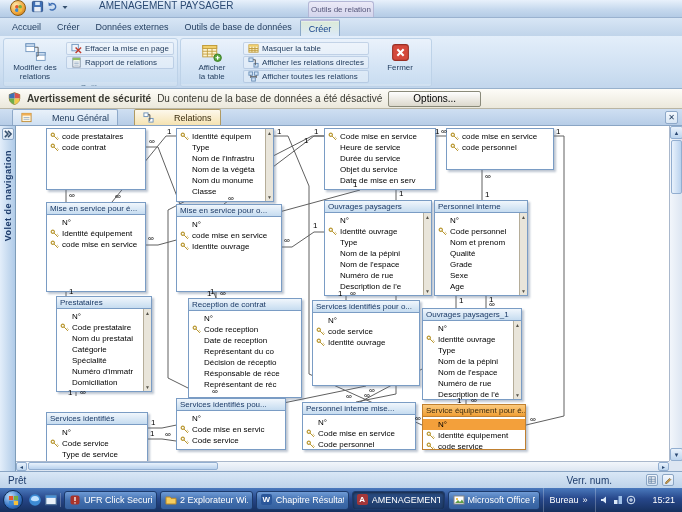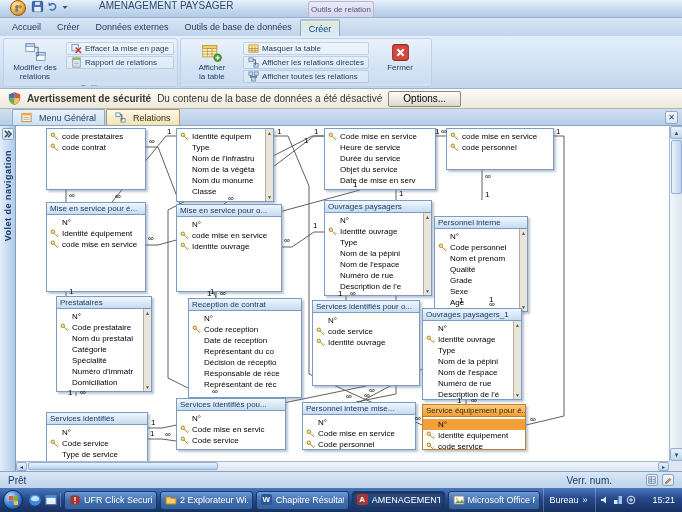--- a/index.html
+++ b/index.html
@@ -33,26 +33,26 @@
   .blbl{font-size:8px;line-height:8.5px;color:#1e395b;text-align:center;margin-top:1px}
   .smallcol{display:flex;flex-direction:column;gap:1px;padding-top:2px}
   .smallbtn{display:flex;align-items:center;gap:3px;height:13px;padding:0 4px;font-size:8px;color:#1e395b;border:1px solid rgba(130,160,200,.4);background:rgba(255,255,255,.28);border-radius:2px;white-space:nowrap}
   .smallbtn .ic{width:11px;height:11px;flex:0 0 11px}
 
   
   .secbar{height:20px;flex:0 0 20px;display:flex;align-items:center;gap:6px;padding:0 8px;background:linear-gradient(#fdfcf8,#ecead f0)}
   .secbar{background:linear-gradient(#fdfcf8,#ebe8db);border-bottom:1px solid #b9b5a4;font-size:10px;color:#3a3a33}
   .secbar .ic.shield{width:13px;height:13px}
   .sec-title{font-weight:bold}
-  .sec-btn{font-family:inherit;font-size:10px;height:16px;padding:0 14px;border:1px solid #8a8a7a;border-radius:2px;background:linear-gradient(#fefefe,#dcd8cc)}
+  .sec-btn{font-family:inherit;font-size:10px;height:16px;padding:0 24px;border:1px solid #8a8a7a;border-radius:2px;background:linear-gradient(#fefefe,#dcd8cc)}
 
   
   .doctabs{height:17px;flex:0 0 17px;background:linear-gradient(#cfdff2,#b7cde7);border-bottom:1px solid #8aa5c4;display:flex;align-items:flex-end;padding-left:12px}
   .dtabs{display:flex;align-items:flex-end}
-  .dtab{display:flex;align-items:center;gap:7px;height:16px;padding:0 8px;font-size:9px;color:#1e395b;background:linear-gradient(#e9f1fa,#cfe0f2);border:1px solid #8ea9c9;border-bottom:none;border-radius:2px 2px 0 0;margin-right:1px;white-space:nowrap}
+  .dtab{display:flex;align-items:center;gap:20px;height:16px;padding:0 8px;font-size:9px;color:#1e395b;background:linear-gradient(#e9f1fa,#cfe0f2);border:1px solid #8ea9c9;border-bottom:none;border-radius:2px 2px 0 0;margin-right:16px;white-space:nowrap}
   .dtab.active{background:linear-gradient(#fdf8ec,#f5e3b2);border-color:#b09a62;color:#3c2f12}
   .dtab .ic{width:11px;height:11px}
   .dclose{margin-left:auto;margin-right:4px;align-self:center;width:13px;height:13px;border:1px solid #8ea9c9;border-radius:2px;background:linear-gradient(#f4f8fd,#d8e6f4);color:#1e395b;font-size:8px;display:flex;align-items:center;justify-content:center}
 
   
   .main{flex:1;display:flex;min-height:0}
   .navstrip{width:16px;flex:0 0 16px;background:linear-gradient(to right,#e3eefa,#b0cbe8);border-right:1px solid #7f9db9;display:flex;flex-direction:column;align-items:center}
   .expander{width:12px;height:12px;margin:2px 0;border:1px solid #8aa5c4;border-radius:2px;background:linear-gradient(#f4f8fd,#d4e3f3);display:flex;align-items:center;justify-content:center}
   .expander svg{width:8px;height:8px}
   .vlabel{writing-mode:vertical-rl;transform:rotate(180deg);font-size:9px;font-weight:bold;color:#1e3c6b;letter-spacing:.5px;margin-top:8px;white-space:nowrap}
@@ -568,21 +568,21 @@
               </div>
               <div class="fld nk">
                 <span class="fn">Description de l'e</span>
               </div>
             </div>
             <div class="tsb">
               <span>▲</span>
               <span>▼</span>
             </div>
           </div>
-          <div class="tbl hasb" style="left: 418px; top: 74px; width: 94px; height: 96px; margin-top: 16px;">
+          <div class="tbl hasb" style="left: 418px; top: 74px; width: 94px; height: 96px;">
             <div class="tbt">Personnel interne</div>
             <div class="tbf">
               <div class="fld nk">
                 <span class="fn">N°</span>
               </div>
               <div class="fld">
                 <span class="key">
                   <svg viewBox="0 0 10 10">
                     <circle cx="3.1" cy="3.1" r="1.8" fill="none" stroke="#b8962e" stroke-width="1.3"></circle>
                     <path d="M4.5 4.5L8.7 8.7M7.1 7.1l1.3-1.3M8.3 8.3l1.1-1.1" stroke="#b8962e" stroke-width="1.1" fill="none"></path>

